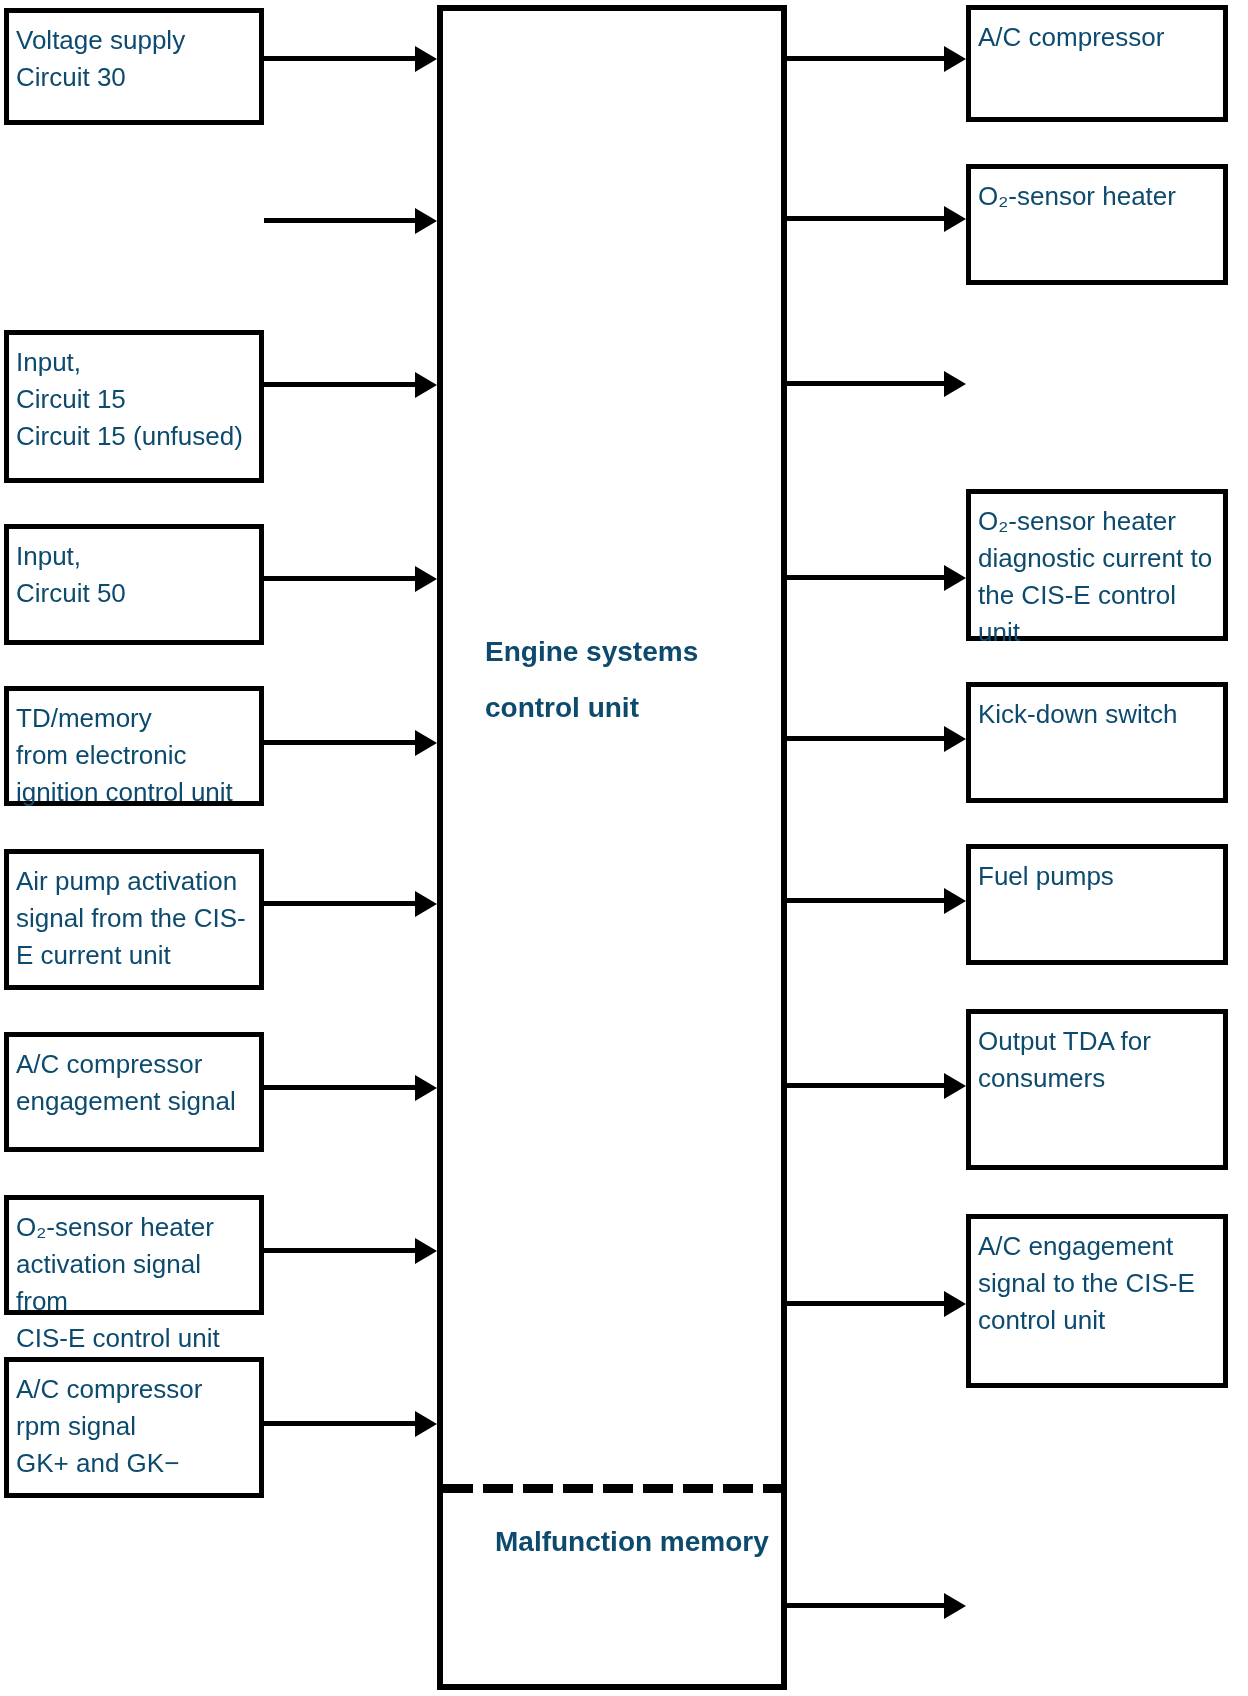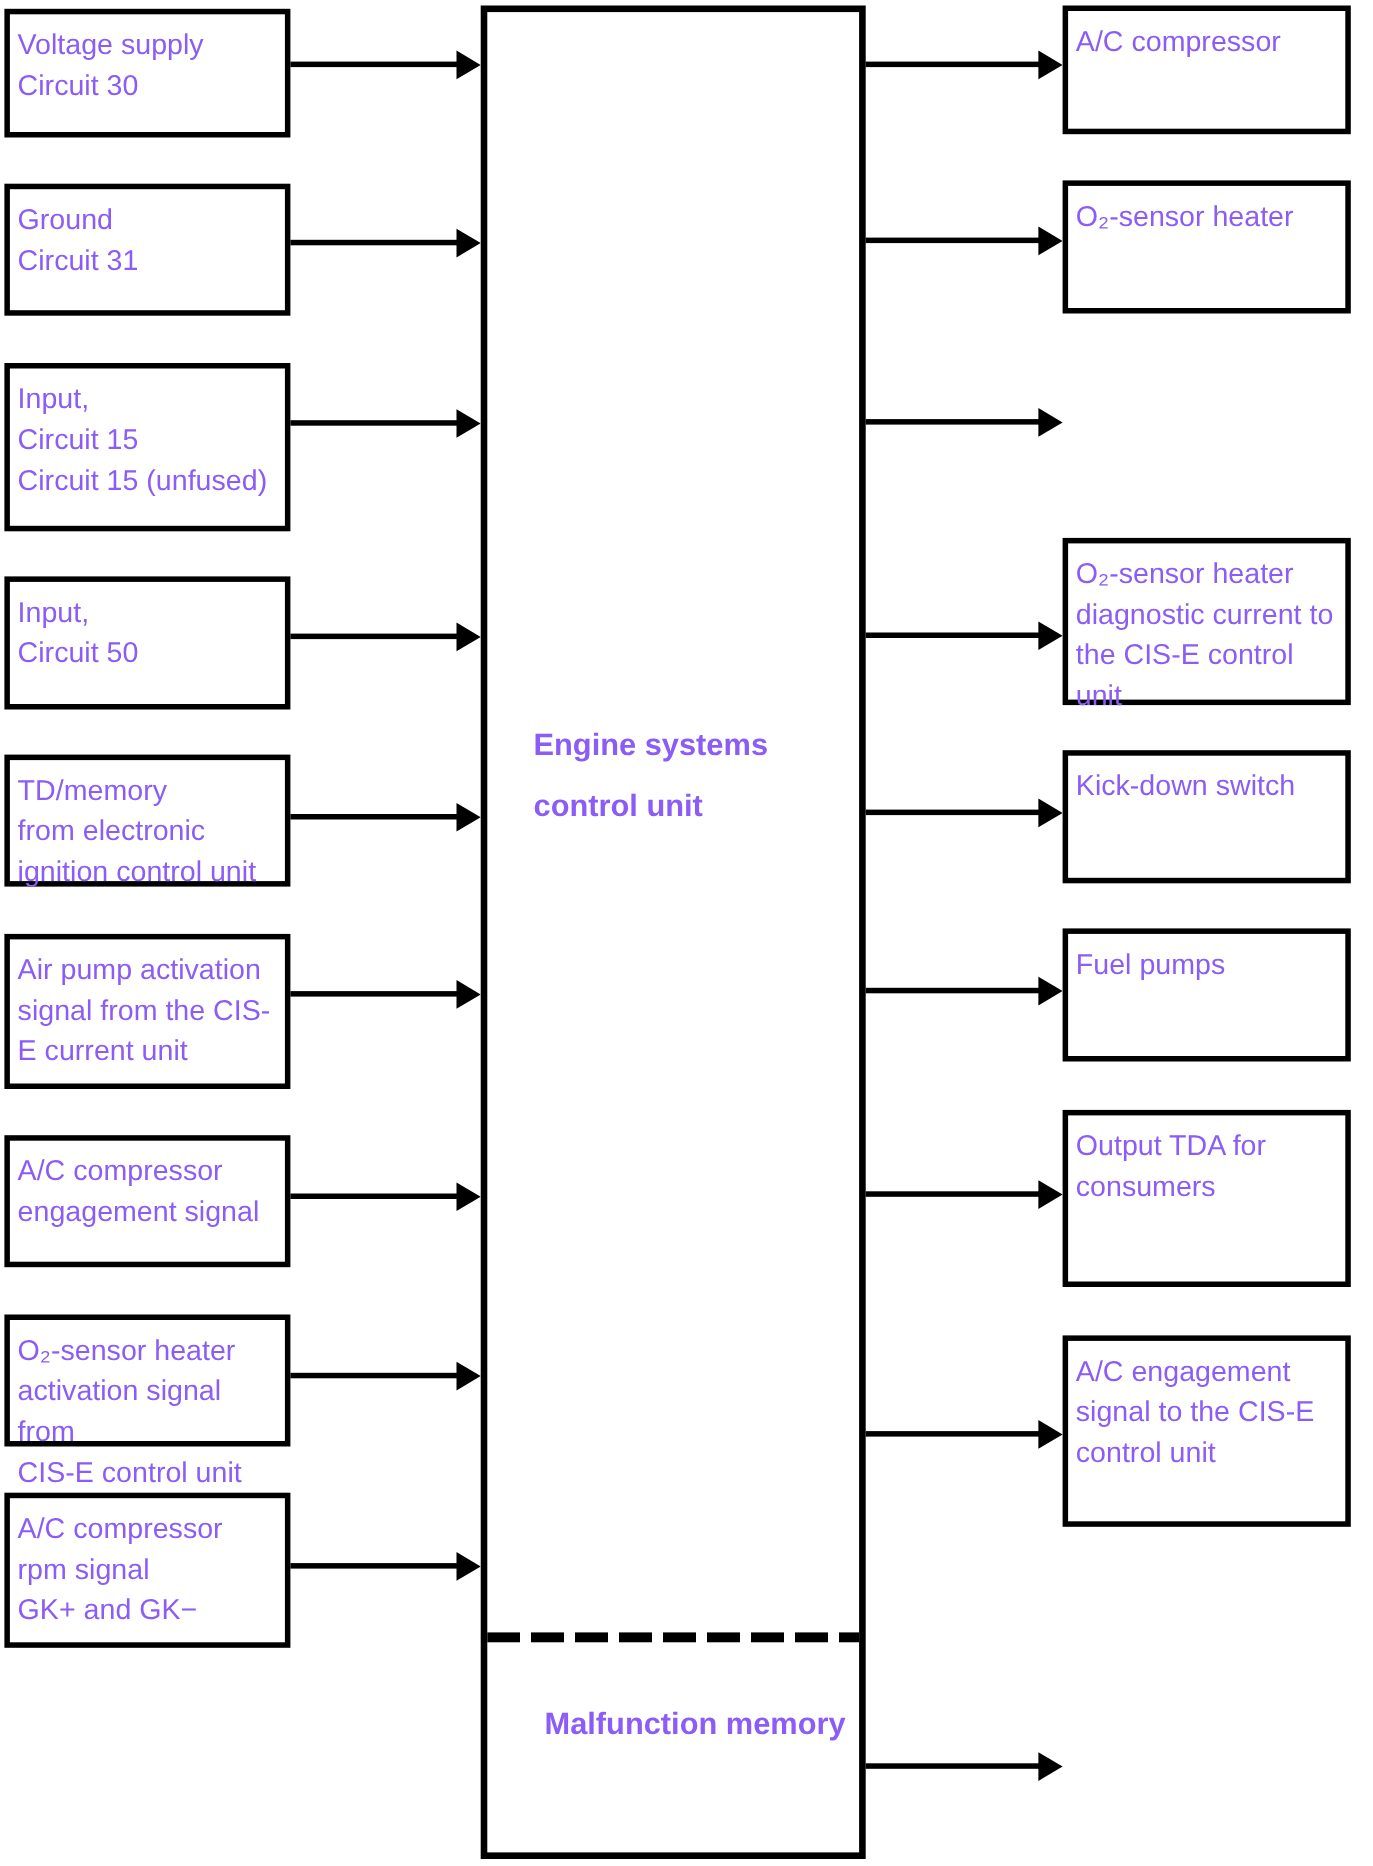--- a/index.html
+++ b/index.html
@@ -6,21 +6,21 @@
     margin: 0;
     padding: 0;
     background: #ffffff;
   }
   .canvas {
     position: relative;
     width: 1248px;
     height: 1696px;
     background: #ffffff;
     font-family: "Liberation Sans", sans-serif;
-    color: #8b5cf6;
+    color: #0c4a6e;
   }
   
   .box {
     position: absolute;
     box-sizing: border-box;
     border: 5px solid #000000;
     background: #ffffff;
     padding: 9px 8px 6px 7px;
   }
   .box-left  { left: 4px;   width: 260px; }
@@ -49,21 +49,20 @@
     width: 338px;
     height: 9px;
     background: repeating-linear-gradient(90deg, #000000 0 30px, transparent 30px 40px);
   }
   .center-label {
     position: absolute;
     font-size: 28px;
     font-weight: 700;
     line-height: 34px;
     white-space: nowrap;
-    margin-top: 25px;
   }
   .title-line1 { left: 42px;  top: 624px; }
   .title-line2 { left: 42px;  top: 680px; }
   .memory-label { left: 52px; top: 1514px; }
   
   .arrow {
     position: absolute;
     height: 26px;
   }
   .arrow-left  { left: 264px; width: 173px; }
@@ -89,24 +88,20 @@
 </style>
 </head>
 <body>
 
 <div class="canvas">
 
   <div class="box box-left" style="top:8px;height:117px">
     <div class="box-text">Voltage supply
 Circuit 30</div>
   </div>
-  <div class="box box-left" style="top:167px;height:120px">
-    <div class="box-text">Ground
-Circuit 31</div>
-  </div>
   <div class="box box-left" style="top:330px;height:153px">
     <div class="box-text">Input,
 Circuit 15
 Circuit 15 (unfused)</div>
   </div>
   <div class="box box-left" style="top:524px;height:121px">
     <div class="box-text">Input,
 Circuit 50</div>
   </div>
   <div class="box box-left" style="top:686px;height:120px">

